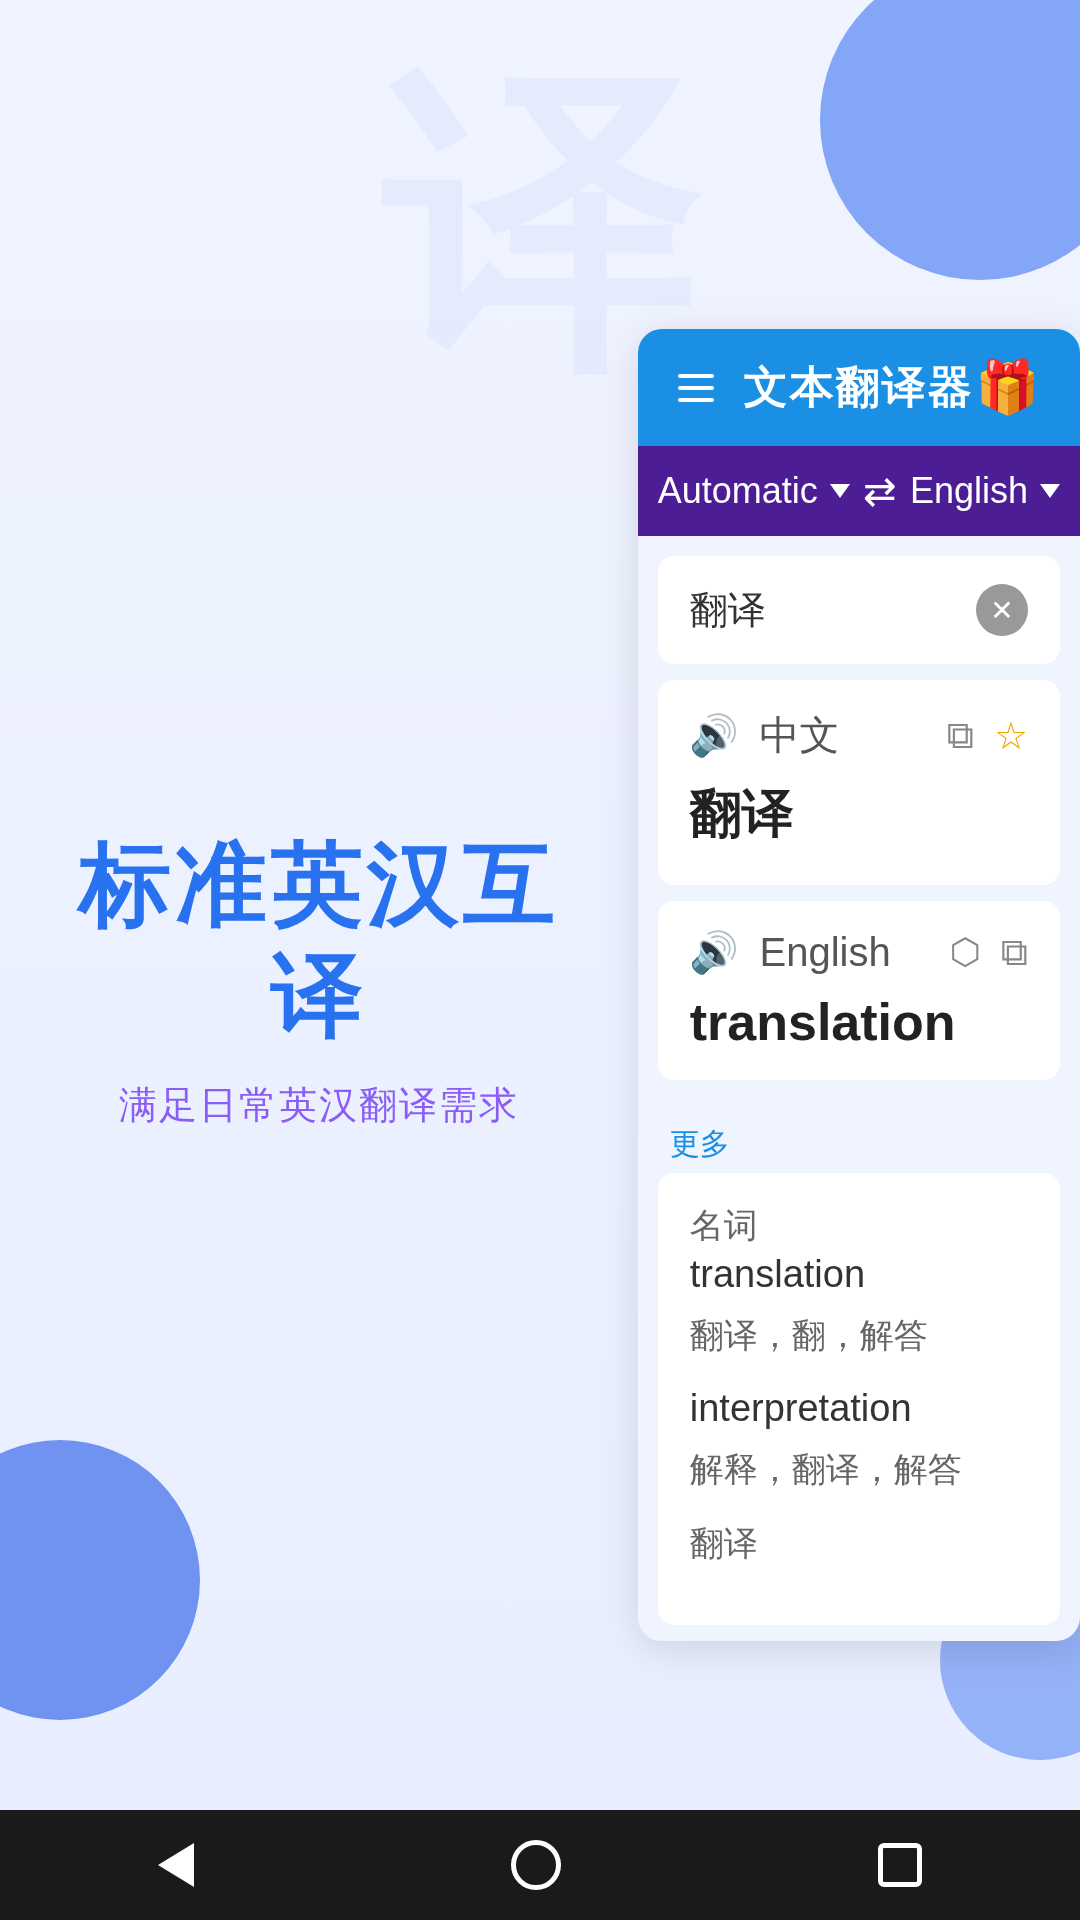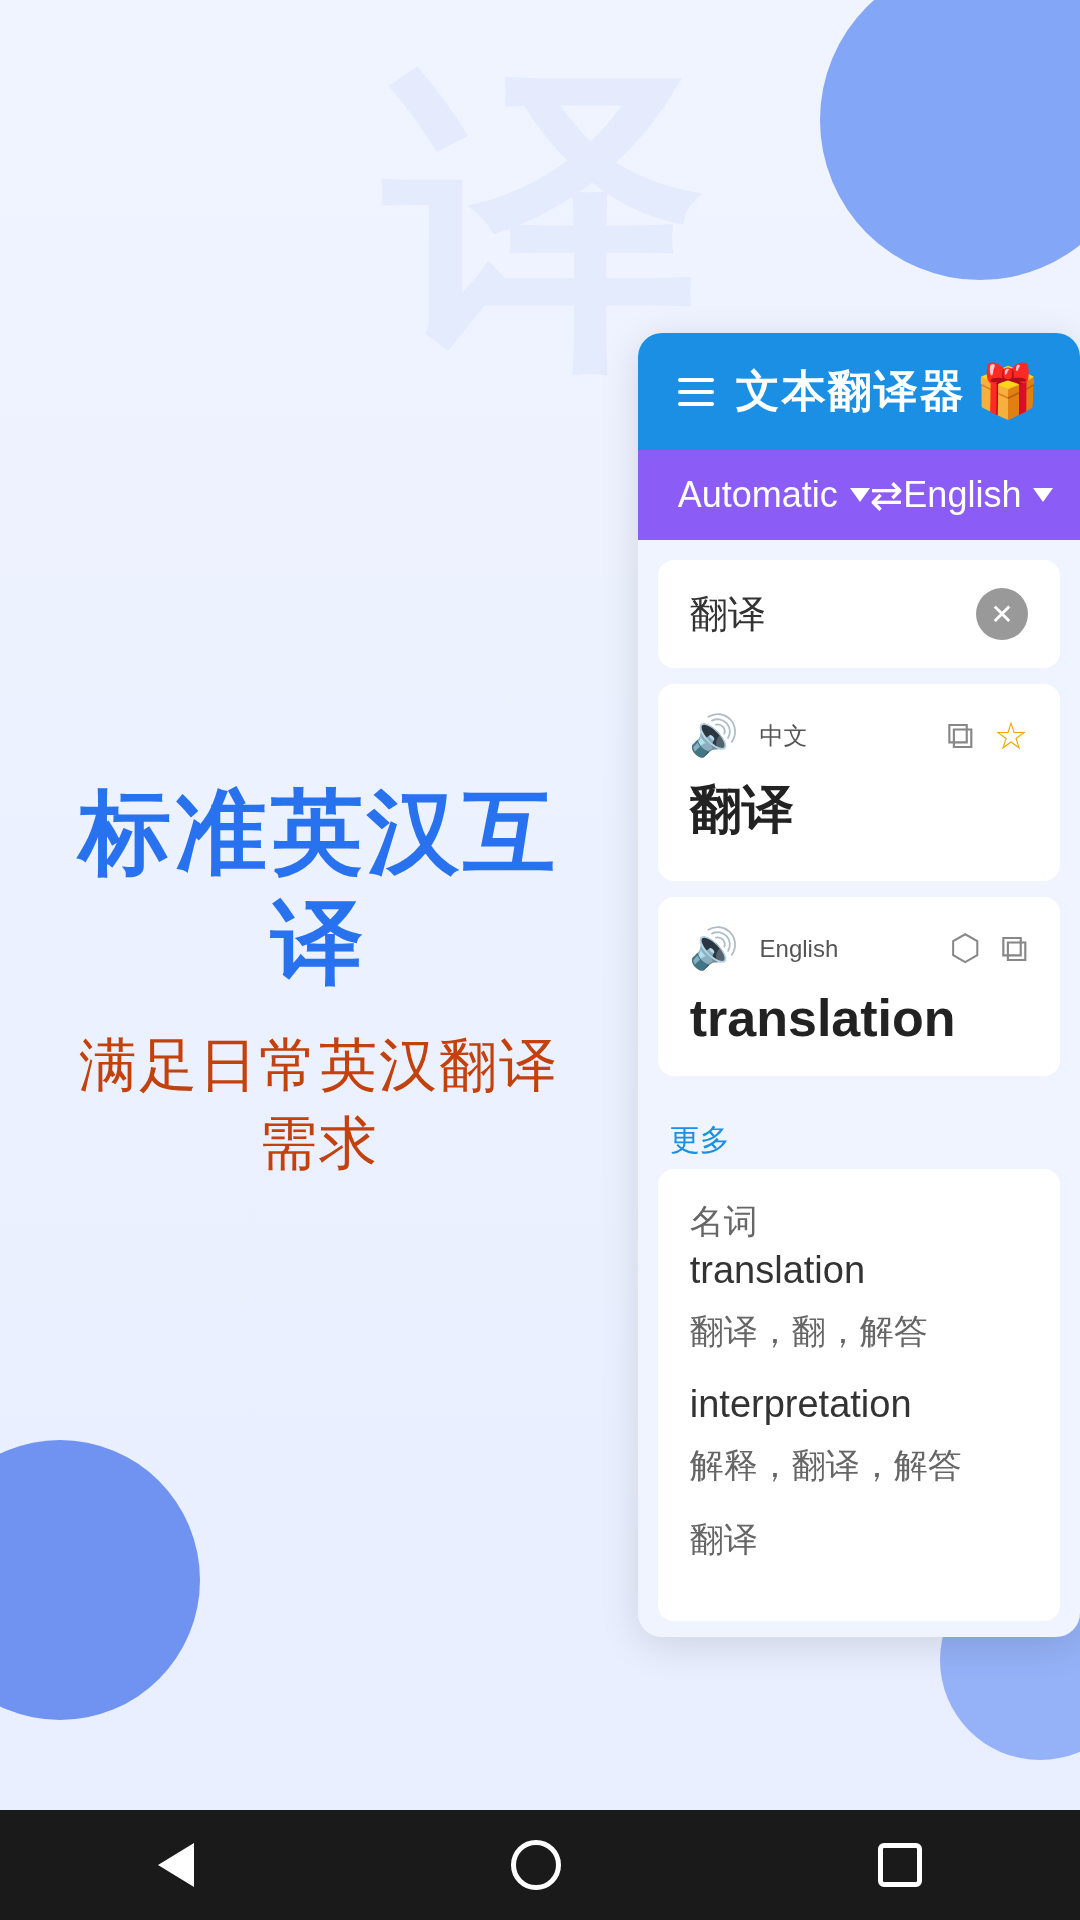--- a/index.html
+++ b/index.html
@@ -86,22 +86,22 @@
     .hero-title {
       font-size: 92px;
       font-weight: 700;
       color: #2872f0;
       letter-spacing: 4px;
       line-height: 1.2;
       margin-bottom: 30px;
     }
 
     .hero-subtitle {
-      font-size: 58px;
-      color: #c2410c;
+      font-size: 38px;
+      color: #8b5cf6;
       letter-spacing: 2px;
       font-weight: 400;
     }
 
     
     .app-card {
       width: 820px;
       border-radius: 24px;
       overflow: hidden;
       box-shadow: 0 8px 40px rgba(0,0,0,0.12);
@@ -113,21 +113,21 @@
       background: #1a8fe3;
       padding: 28px 40px;
       display: flex;
       align-items: center;
       justify-content: space-between;
     }
 
     .header-left {
       display: flex;
       align-items: center;
-      gap: 22px;
+      gap: 30px;
     }
 
     .hamburger-icon {
       display: flex;
       flex-direction: column;
       gap: 8px;
     }
 
     .hamburger-icon span {
       display: block;
@@ -143,22 +143,22 @@
       font-weight: 600;
       letter-spacing: 2px;
     }
 
     .gift-icon {
       font-size: 52px;
     }
 
     
     .lang-bar {
-      background: #8b5cf6;
-      padding: 22px 40px;
+      background: #4c1d95;
+      padding: 22px 20px;
       display: flex;
       align-items: center;
       justify-content: space-between;
     }
 
     .lang-btn {
       display: flex;
       align-items: center;
       gap: 12px;
       color: white;
@@ -237,21 +237,21 @@
       align-items: center;
       gap: 20px;
     }
 
     .speaker-icon {
       font-size: 40px;
       color: #333;
     }
 
     .lang-label {
-      font-size: 24px;
+      font-size: 40px;
       color: #555;
     }
 
     .action-icons {
       display: flex;
       gap: 20px;
     }
 
     .copy-icon, .star-icon {
       font-size: 38px;

